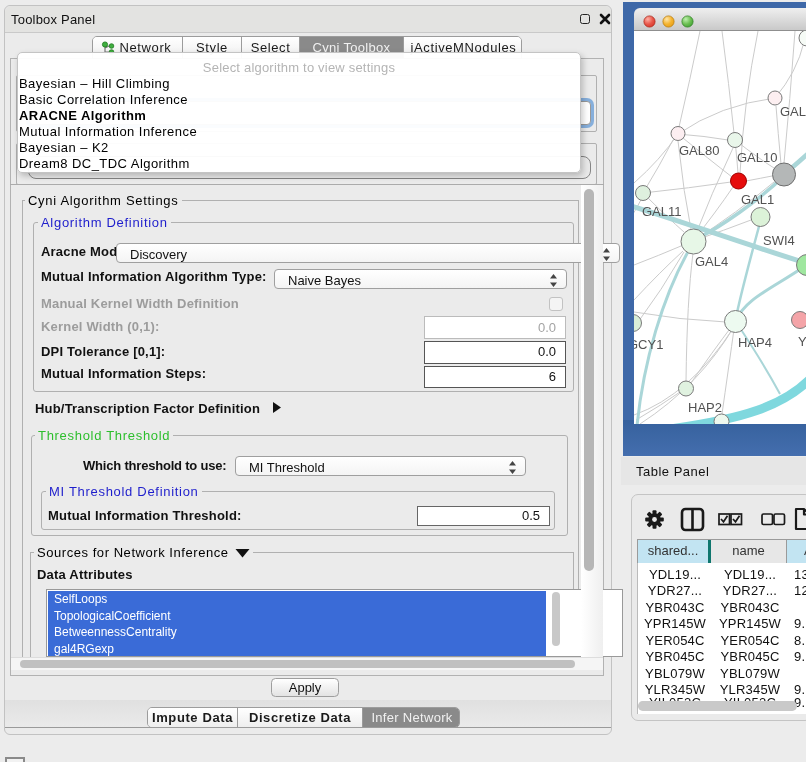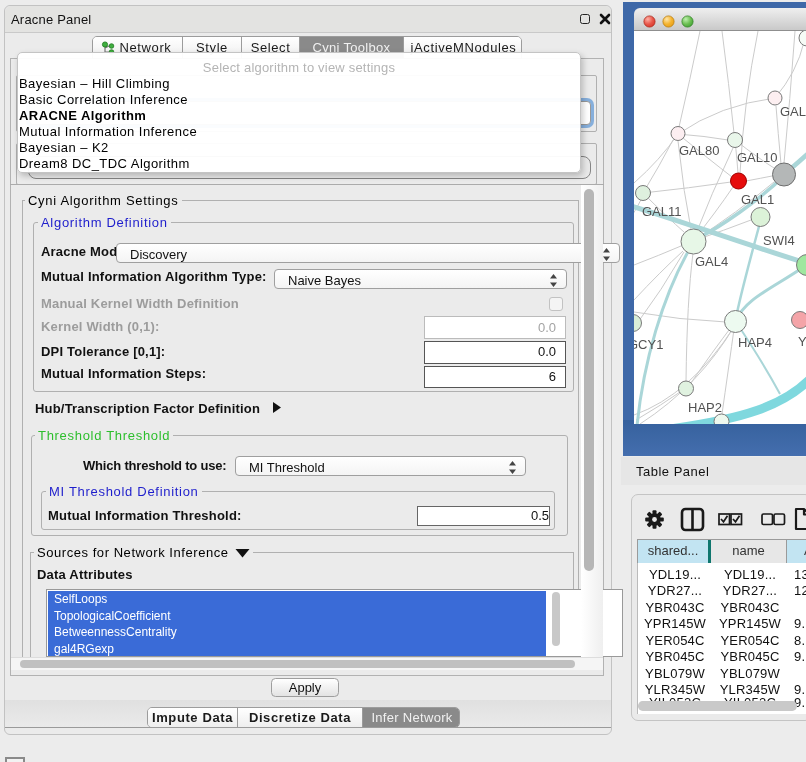--- a/index.html
+++ b/index.html
@@ -187,21 +187,21 @@
       <div class="trow" style="margin-top:-4px;"><span class="c1">YIL052C</span><span class="c2">YIL052C</span><span class="c3">9.</span></div>
     </div>
   </div>
 
   <div class="abs" style="left:6px; top:206px; width:159px; height:9.5px; background:#c9c9c9; border-radius:4.7px;"></div>
 </div>
 
 <div class="abs" id="cp" style="left:4px; top:5px; width:608px; height:730px; background:#ebebeb; border:1px solid #c2c2c2; border-radius:6px;">
 
   <div class="abs" style="left:0; top:0; width:606px; height:27px; background:#e3e3e1; border-bottom:1px solid #c9c9c9; border-radius:6px 6px 0 0;">
-    <div class="lbl" style="left:6px; top:6px;">Aracne Panel</div>
+    <div class="lbl" style="left:6px; top:6px;">Toolbox Panel</div>
     <div class="abs" style="left:575px; top:8px; width:10px; height:10px; border:1.5px solid #222; border-radius:2.5px;"></div>
     <svg class="abs" style="left:594px; top:7px;" width="12" height="12" viewBox="0 0 12 12">
       <path d="M2 2 L10 10 M10 2 L2 10" stroke="#111" stroke-width="2.6" stroke-linecap="round"></path>
     </svg>
   </div>
 
   <div class="abs" style="left:5px; top:52px; width:594px; height:618px; border:1px solid #b2b2b2; background:#ebebeb;"></div>
 
   <div class="group" style="left:11px; top:69px; width:581px; height:57px; border-radius:2px;"></div>
   <div class="abs" style="left:24px; top:95px; width:562px; height:24px; background:#fff; border:1px solid #999; border-radius:4px; box-shadow:0 0 0 3px rgba(100,155,215,0.75);"></div>
@@ -255,21 +255,21 @@
   <div class="combo" style="left:230px; top:450px; width:291px; height:20px;">
     <span class="ctext">MI Threshold</span>
     <svg class="carr" width="9" height="19" viewBox="0 0 9 19">
           <path d="M4.5 3 L8 7.5 H1 Z M4.5 16 L1 11.5 H8 Z" fill="#444"></path>
         </svg>
   </div>
 
   <div class="group" style="left:36px; top:485px; width:514px; height:39px;"></div>
   <div class="glabel" style="left:41px; top:478px; color:#1e1ecc;">MI Threshold Definition</div>
   <div class="lbl" style="left:43px; top:502px; font-weight:bold;">Mutual Information Threshold:</div>
-  <div class="tfield" style="left:412px; top:500px; width:133px; height:20px; border:1px solid #666; line-height:18px; padding-right:0;">0.5</div>
+  <div class="tfield" style="left:412px; top:500px; width:133px; height:20px; border:1px solid #666; line-height:18px; padding-right:9px;">0.5</div>
 
   <div class="abs" style="left:25px; top:546px; width:544px; height:108px; border:1px solid #b0b0b0; border-bottom:none;"></div>
   <div class="glabel" style="left:29px; top:539px; letter-spacing:0.55px;">Sources for Network Inference <svg style="vertical-align:-1px; margin-left:2px;" width="15" height="10" viewBox="0 0 15 10">
           <path d="M0.5 1 H14.5 L7.5 9.5 Z" fill="#111"></path>
         </svg></div>
 
   <div class="lbl" style="left:32px; top:561px; font-weight:bold;">Data Attributes</div>
   <div class="abs" style="left:41px; top:583px; width:577px; height:68px; background:#fff; border:1px solid #999; overflow:hidden;">
     <div class="abs" style="left:1px; top:1px; width:498px; height:66px; background:#3a6bd7;"></div>
     <div class="abs" style="left:7px; top:1px; color:#fff; font-size:12px; line-height:16.5px;">SelfLoops<br>TopologicalCoefficient<br>BetweennessCentrality<br>gal4RGexp</div>

